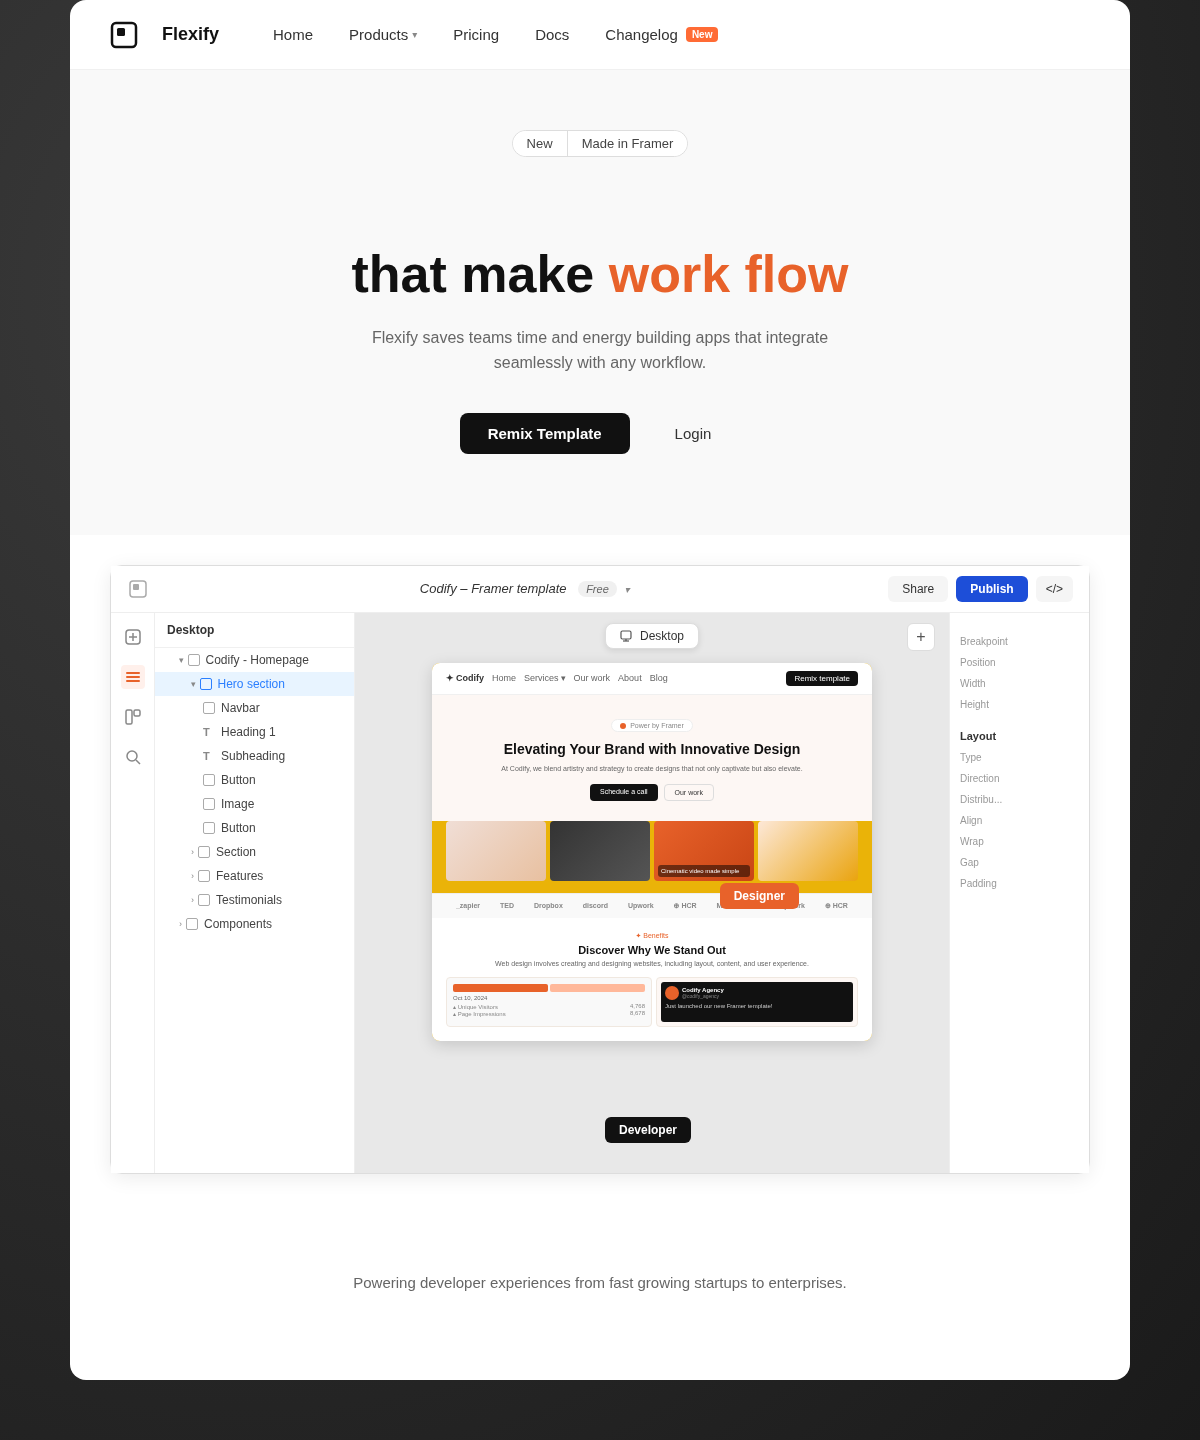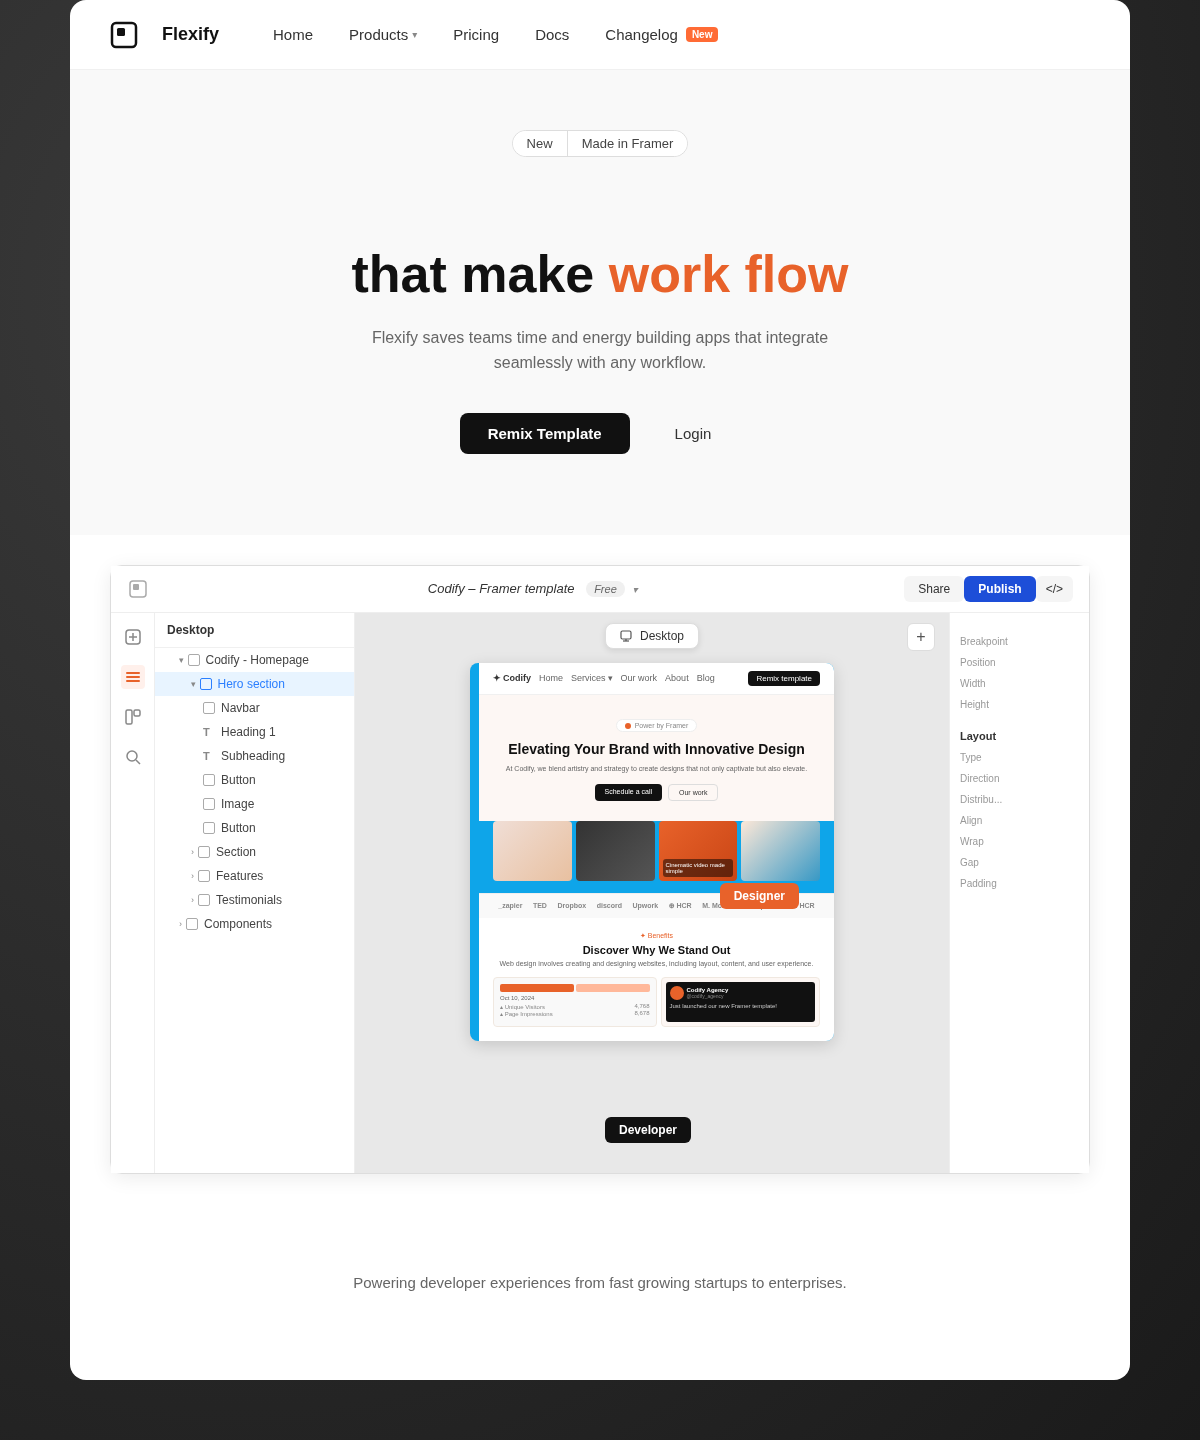--- a/index.html
+++ b/index.html
@@ -194,20 +194,21 @@
     .framer-free-badge {
       background: #f0f0f0;
       color: #666;
       font-size: 11px;
       padding: 2px 8px;
       border-radius: 10px;
       margin-left: 8px;
     }
     .framer-actions {
       display: flex;
+      gap: 8px;
       align-items: center;
     }
     .framer-share-btn {
       background: #f5f5f5;
       border: none;
       padding: 6px 14px;
       border-radius: 6px;
       font-size: 12px;
       cursor: pointer;
       color: #333;
@@ -351,26 +352,25 @@
       font-size: 16px;
       color: #555;
     }
 
     
     .canvas-preview {
       position: absolute;
       top: 50px;
       left: 50%;
       transform: translateX(-50%);
-      width: 364px;
-      background: #0ea5e9;
+      width: 440px;
+      background: #eab308;
       border-radius: 8px;
       overflow: hidden;
       box-shadow: 0 4px 16px rgba(0,0,0,0.15);
-      padding-left: 9px;
     }
 
     
     .preview-nav {
       display: flex;
       align-items: center;
       padding: 8px 14px;
       background: white;
       border-bottom: 1px solid #f0f0f0;
       font-size: 9px;

